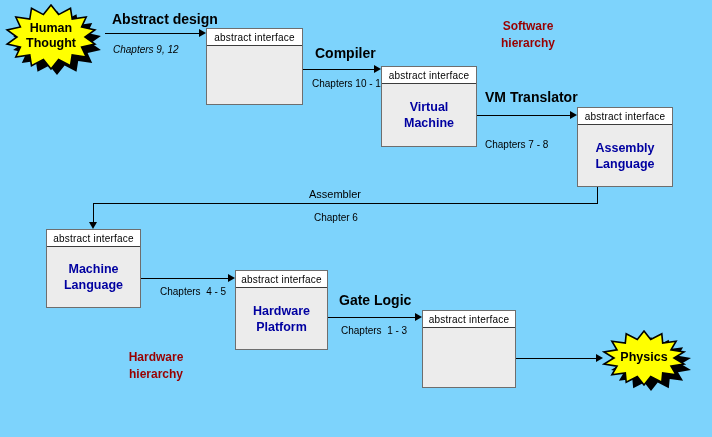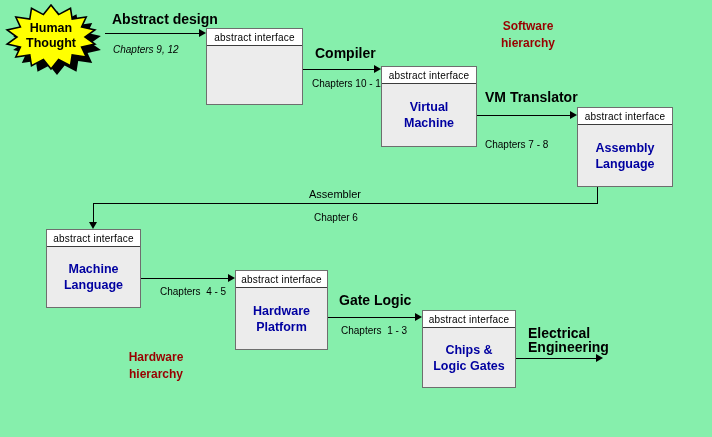--- a/index.html
+++ b/index.html
@@ -1,18 +1,18 @@
 <!DOCTYPE html>
 <html><head>
 <meta charset="utf-8">
 <style>
   * { margin:0; padding:0; box-sizing:border-box; }
   html,body { background:#fff; }
   .canvas {
-    position:relative; width:712px; height:437px; background:#86efac;
+    position:relative; width:712px; height:437px; background:#7dd3fc;
     font-family:"Liberation Sans", sans-serif; color:#000; overflow:hidden;padding-left:28px;
   }
   
   .mbox { position:absolute; border:1px solid #6e6e6e; background:#ececec; display:flex; flex-direction:column; }
   .mbox .hdr {
     background:#ffffff; border-bottom:1px solid #3c3c3c; height:17px;
     display:flex; align-items:center; justify-content:center;
     font-size:10px; color:#000; letter-spacing:0.2px;
   }
   .mbox .ttl {
@@ -111,23 +111,26 @@
   <div class="elabel" style="left:339px; top:293px;">Gate Logic</div>
   <div class="hline" style="left:328px; top:317px; width:88px;"></div>
   <div class="head-r" style="left:415px; top:313px;"></div>
   <div class="chapters" style="left:341px; top:325px;">Chapters  1 - 3</div>
 
   <div class="hier" style="left:106px; top:349px; width:100px;">Hardware
 hierarchy</div>
 
   <div class="mbox" style="left:422px; top:310px; width:94px; height:78px;">
     <div class="hdr">abstract interface</div>
-    <div class="ttl">Chips &amp;
-Logic Gates</div>
   </div>
 
-  <div class="elabel" style="left:528px; top:326px;">Electrical
-Engineering</div>
   <div class="hline" style="left:516px; top:358px; width:81px;"></div>
   <div class="head-r" style="left:596px; top:354px;"></div>
 
+  <div class="starburst" style="left:602px; top:330px; width:93px; height:64px;">
+    <svg viewBox="0 0 93 64">
+      <polygon class="star-shadow" transform="translate(7,6)" fill="#000" points="42.0,1.0 48.7,9.5 59.8,3.7 60.7,13.1 74.1,11.2 69.0,19.8 82.0,22.0 72.0,28.0 82.0,34.0 69.0,36.2 74.1,44.8 60.7,42.9 59.8,52.3 48.7,46.5 42.0,55.0 35.3,46.5 24.2,52.3 23.3,42.9 9.9,44.8 15.0,36.2 2.0,34.0 12.0,28.0 2.0,22.0 15.0,19.8 9.9,11.2 23.3,13.1 24.2,3.7 35.3,9.5"></polygon>
+      <polygon class="star-main" fill="#ffff00" stroke="#000" stroke-width="1.6" points="42.0,1.0 48.7,9.5 59.8,3.7 60.7,13.1 74.1,11.2 69.0,19.8 82.0,22.0 72.0,28.0 82.0,34.0 69.0,36.2 74.1,44.8 60.7,42.9 59.8,52.3 48.7,46.5 42.0,55.0 35.3,46.5 24.2,52.3 23.3,42.9 9.9,44.8 15.0,36.2 2.0,34.0 12.0,28.0 2.0,22.0 15.0,19.8 9.9,11.2 23.3,13.1 24.2,3.7 35.3,9.5"></polygon>
+    </svg>
+    <div class="burst-label" style="left:6px; top:4px; right:15px; bottom:14px;">Physics</div>
+  </div>
 
 </div>
 
 </body></html>

